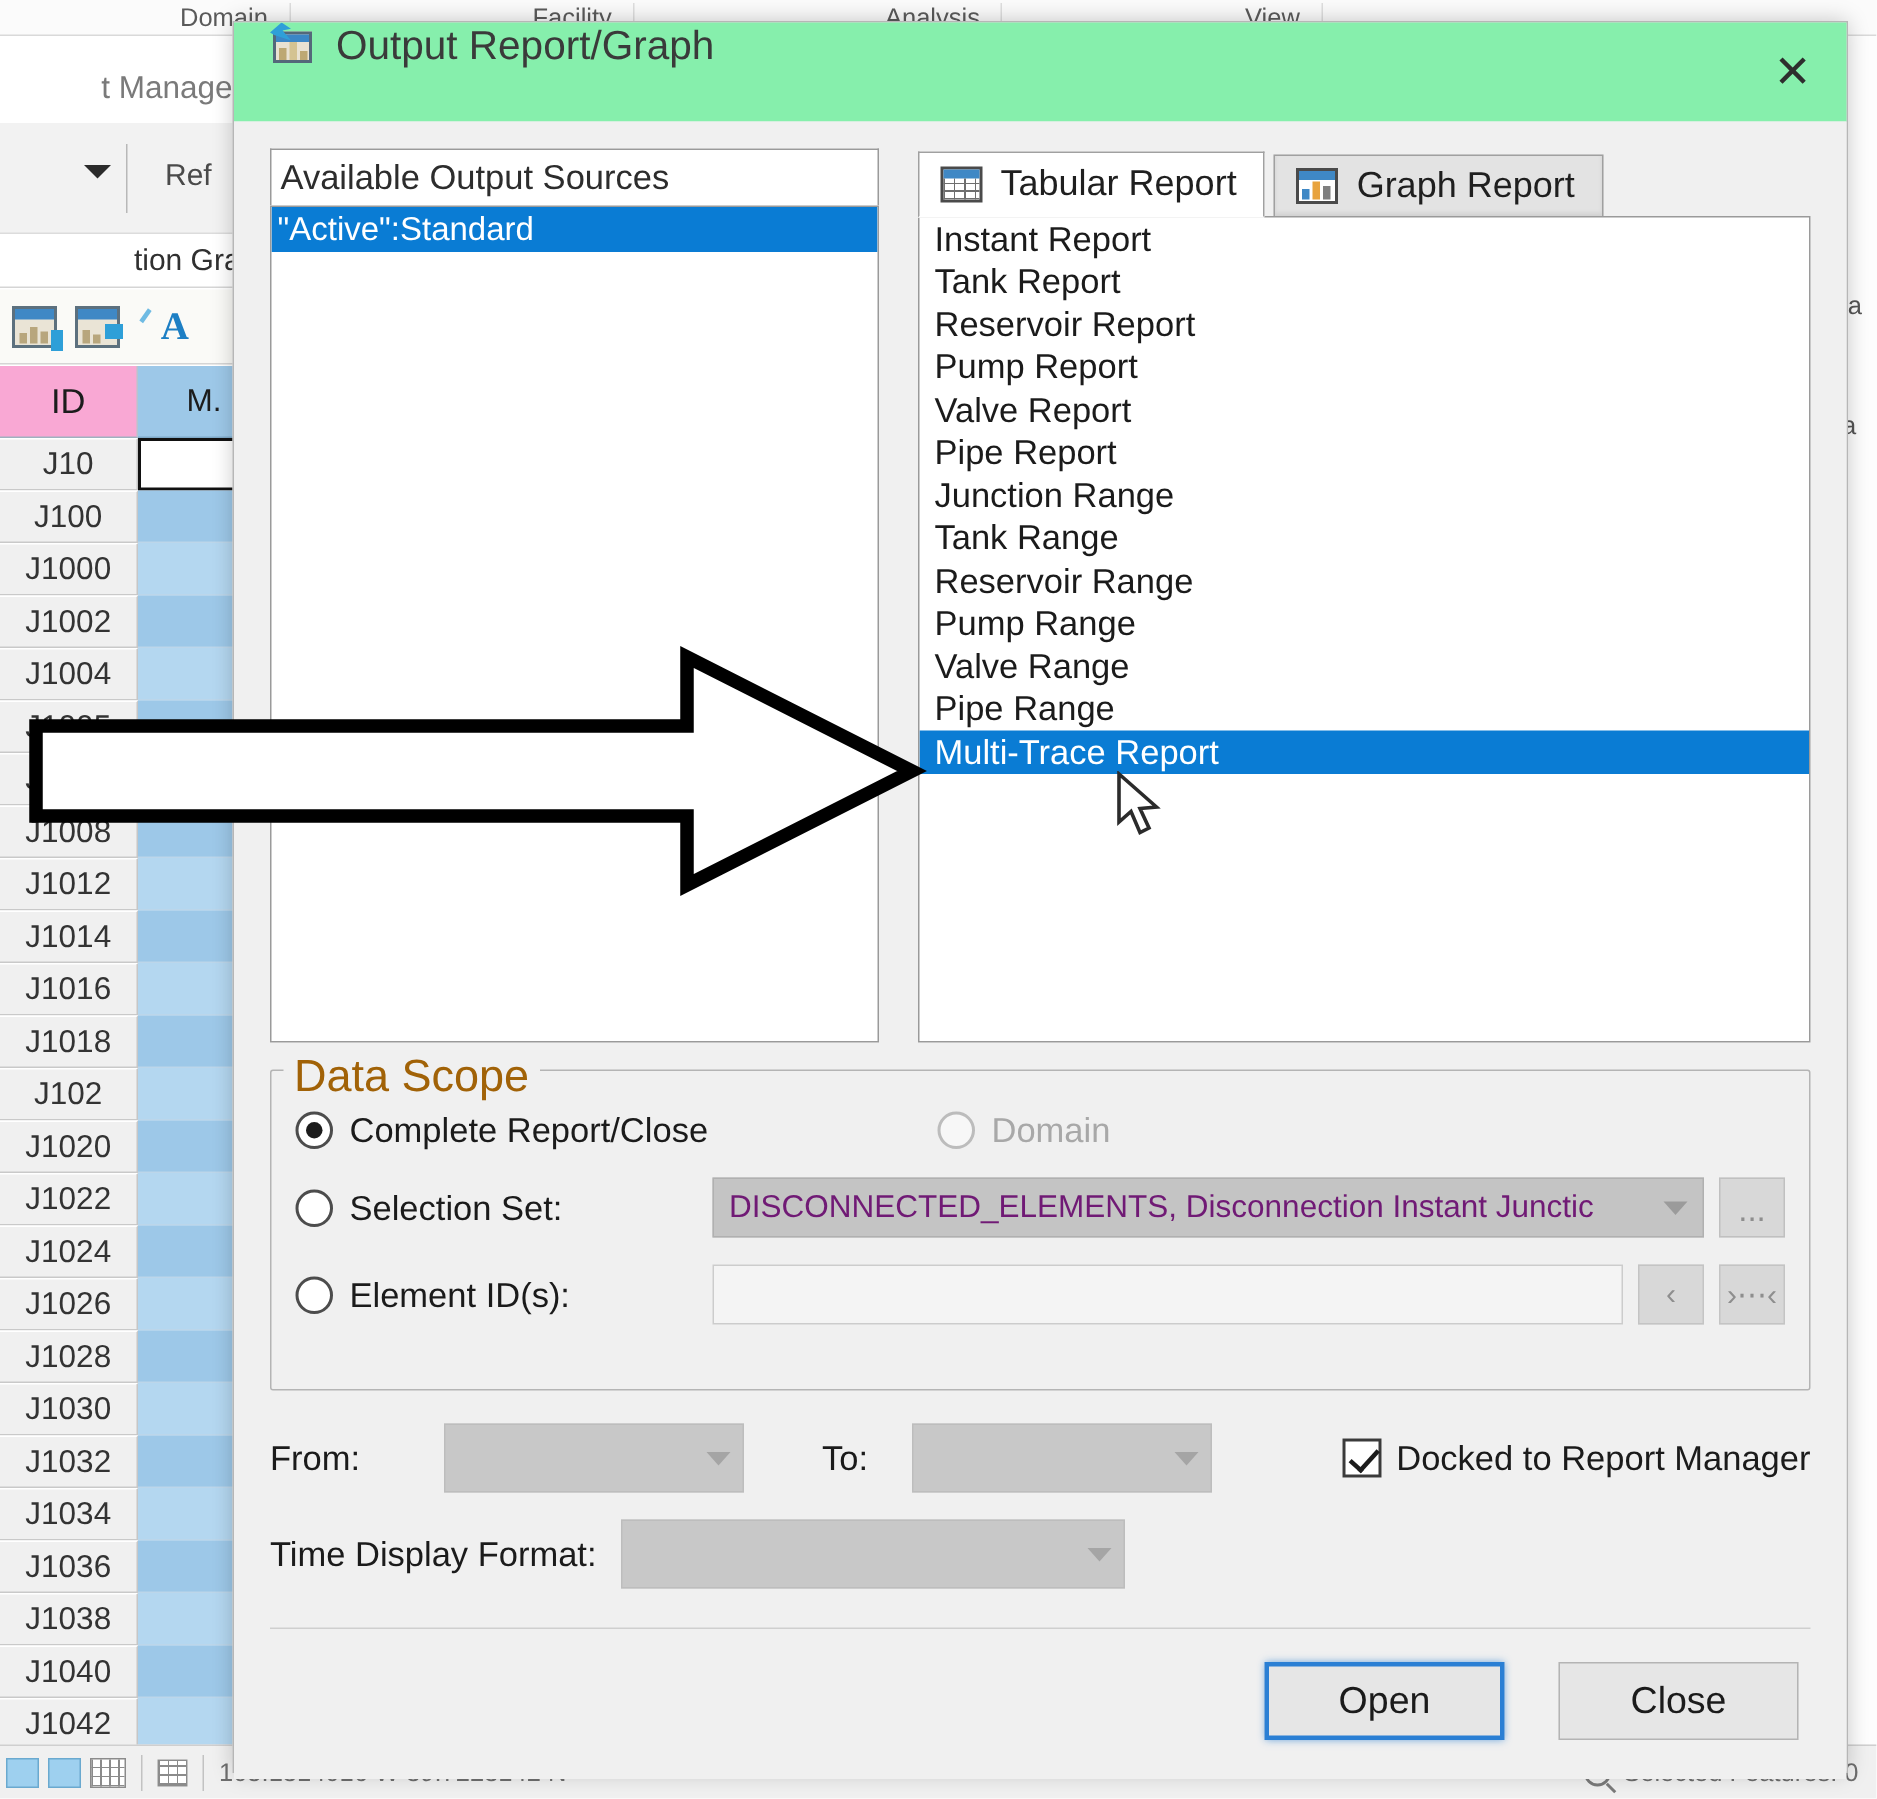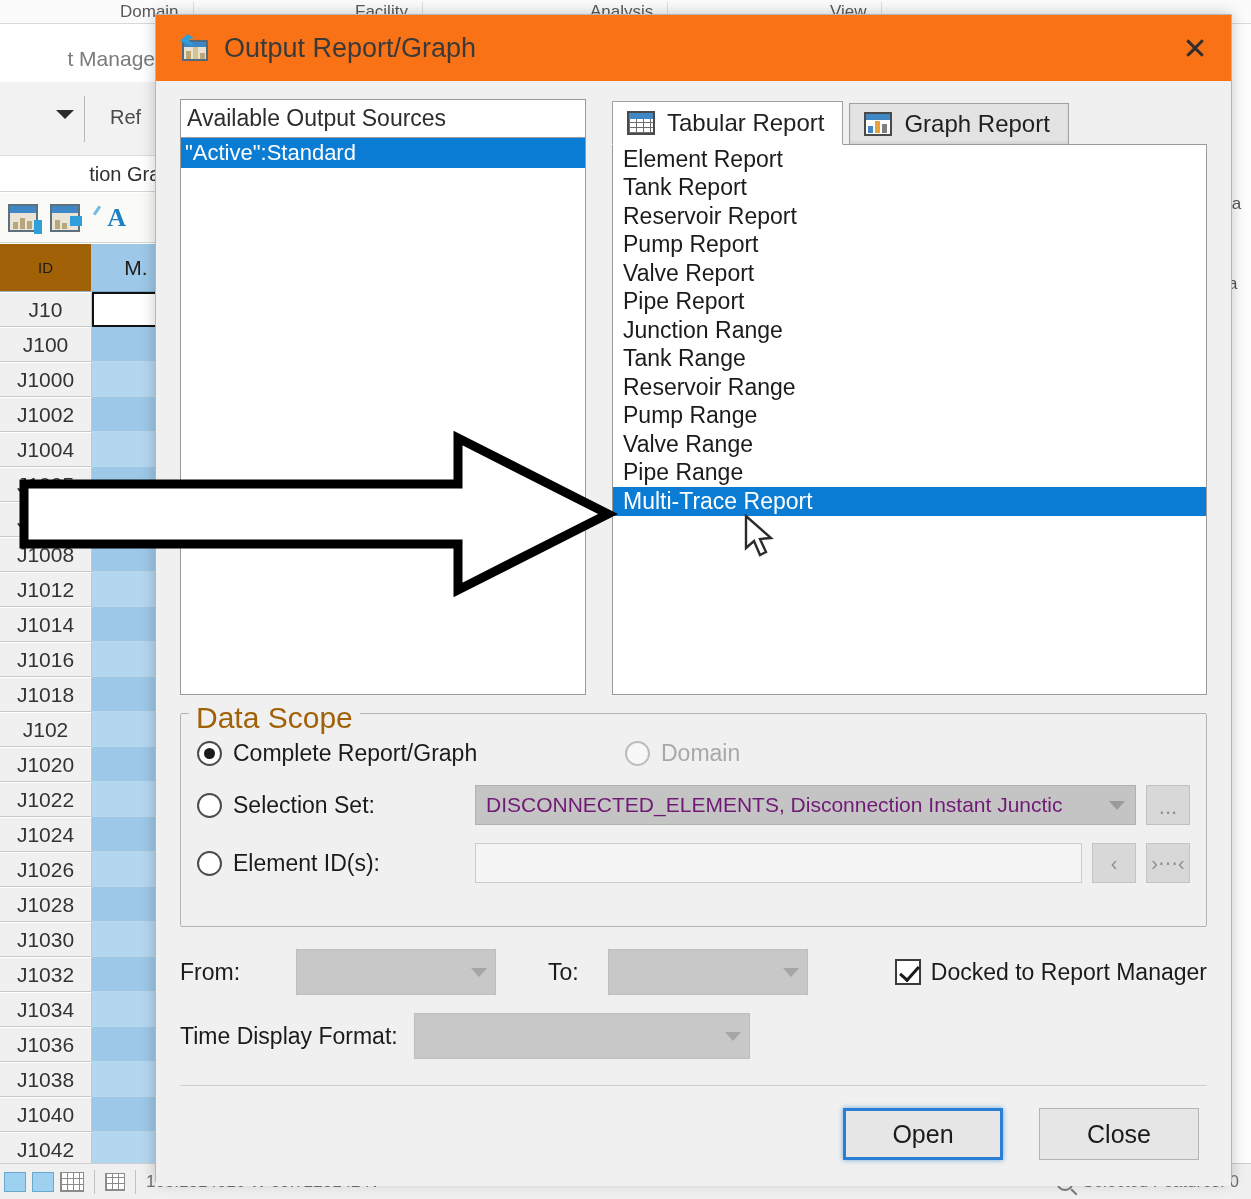--- a/index.html
+++ b/index.html
@@ -91,24 +91,24 @@
   .mini-icon-a .slash {
     position: absolute; left: 0; top: 6px; width: 10px; height: 3px;
     background: #6fbbe3; transform: rotate(-55deg);
   }
 
   .bg-grid-header {
     position: absolute; left: 0; top: 244px; width: 180px; height: 48px;
     display: flex;
   }
   .gh-id {
-    width: 92px; height: 48px; background: #a16207;
+    width: 92px; height: 48px; background: #f9a8d4;
     border-right: 1px solid #b8c4ce; border-bottom: 1px solid #9fb1bf;
     display: flex; align-items: center; justify-content: center;
-    font-size: 15px; color: #1c1c1c;
+    font-size: 23px; color: #1c1c1c;
   }
   .gh-m {
     flex: 1; height: 48px; background: #9dc8e8;
     border-bottom: 1px solid #7fa9c8;
     display: flex; align-items: center; justify-content: center;
     font-size: 21px; color: #1c1c1c;
   }
 
   .bg-grid-rows {
     position: absolute; left: 0; top: 292px; width: 180px; height: 872px;
@@ -174,22 +174,22 @@
   .dialog {
     position: absolute; left: 155px; top: 14px;
     width: 1077px; height: 1168px;
     background: #f0f0f0;
     border: 1px solid #b6b6b6;
     box-shadow: 0 0 14px rgba(0,0,0,0.22);
     display: flex; flex-direction: column;
   }
 
   .dlg-titlebar {
-    height: 66px; background: #f97316;
-    display: flex; align-items: center;
+    height: 66px; background: #86efac;
+    display: flex; 
     padding: 0 16px 0 24px; flex: 0 0 66px;
     position: relative;
   }
   .dlg-app-icon {
     width: 30px; height: 28px; position: relative; margin-right: 14px;
     flex: 0 0 auto;
   }
   .dlg-app-icon .ai-box {
     position: absolute; left: 2px; top: 6px; width: 26px; height: 21px;
     background: #e9e2d2; border: 2px solid #54687a;
@@ -624,21 +624,21 @@
               <span class="tab-ico-chart">
                 <span class="ct-top"></span>
                 <span class="cb cb1"></span>
                   <span class="cb cb2"></span>
                   <span class="cb cb3"></span>
               </span>
               <span>Graph Report</span>
             </div>
           </div>
           <div class="report-list" id="report-list">
-              <div class="rep-item">Element Report</div>
+              <div class="rep-item">Instant Report</div>
               <div class="rep-item">Tank Report</div>
               <div class="rep-item">Reservoir Report</div>
               <div class="rep-item">Pump Report</div>
               <div class="rep-item">Valve Report</div>
               <div class="rep-item">Pipe Report</div>
               <div class="rep-item">Junction Range</div>
               <div class="rep-item">Tank Range</div>
               <div class="rep-item">Reservoir Range</div>
               <div class="rep-item">Pump Range</div>
               <div class="rep-item">Valve Range</div>
@@ -648,21 +648,21 @@
         </div>
       </div>
 
       <div class="groupbox">
         <div class="gb-legend">Data Scope</div>
 
         <div class="scope-grid">
 
           <div class="radio-line">
             <span class="radio on"></span>
-            <span class="radio-label">Complete Report/Graph</span>
+            <span class="radio-label">Complete Report/Close</span>
           </div>
 
           <div class="row-inline">
             <div class="radio-line" style="margin-left:150px">
               <span class="radio dis"></span>
               <span class="radio-label dis">Domain</span>
             </div>
           </div>
 
           <div class="radio-line">

